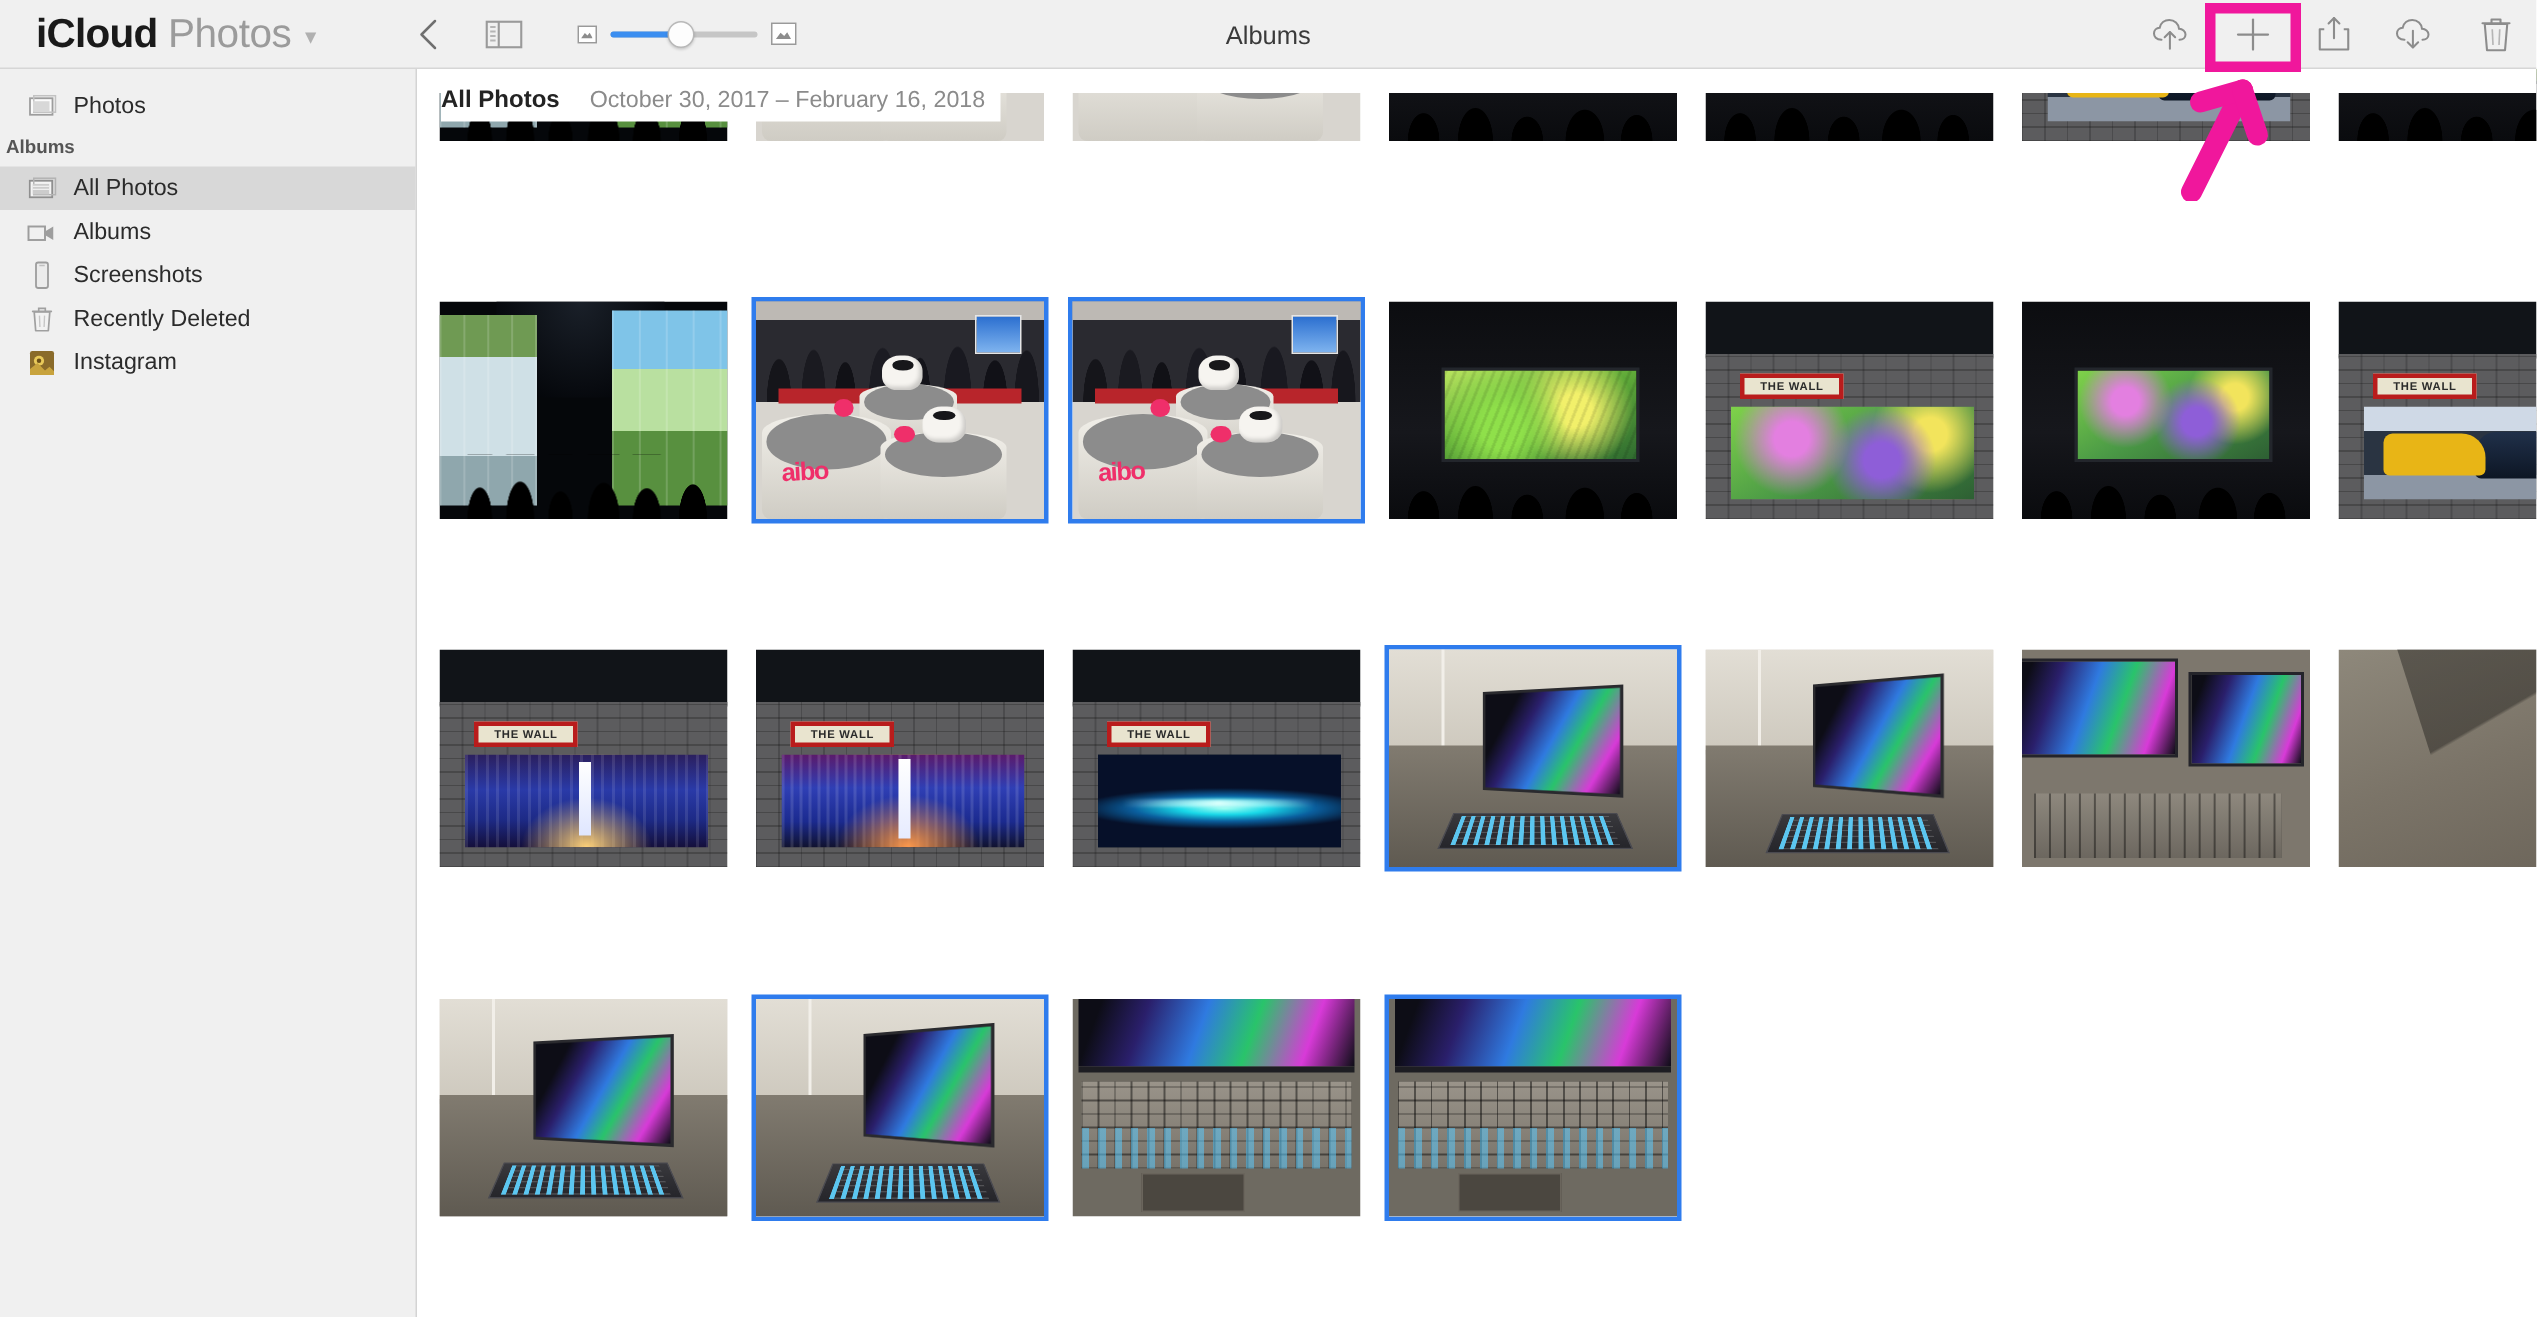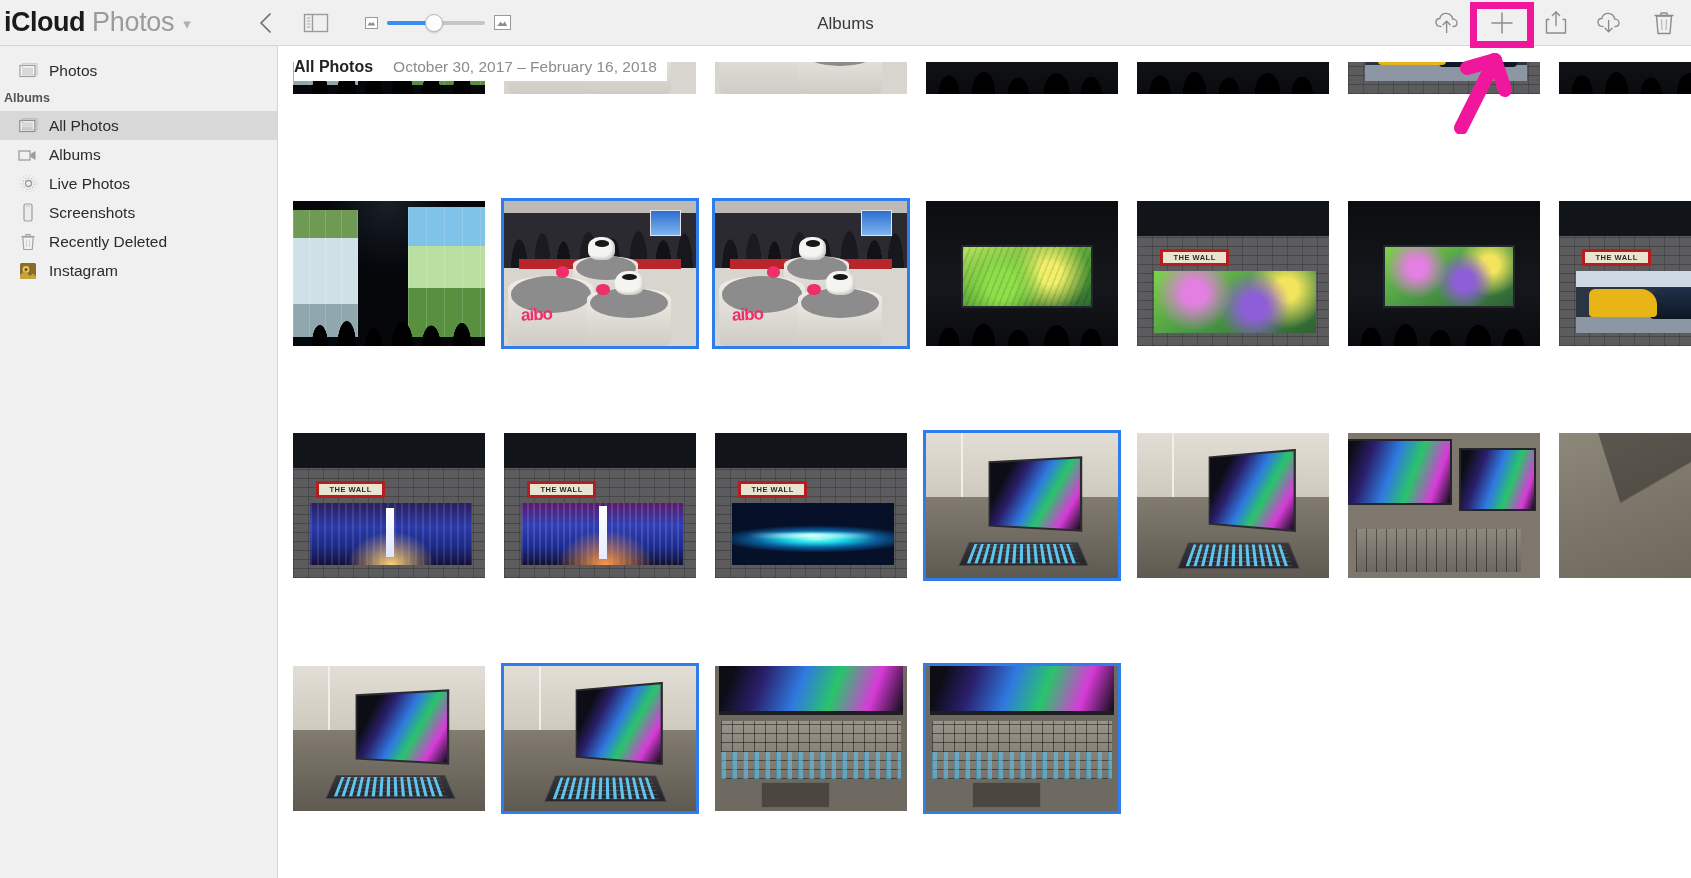--- a/index.html
+++ b/index.html
@@ -13,21 +13,21 @@
 
   
   .topbar {
     position: absolute; top: 0; left: 0;
     width: 1691px; height: 46px;
     background: #f0f0f0;
     border-bottom: 1px solid #d6d6d6;
     display: flex; align-items: center;
     z-index: 40;
   }
-  .brand { display: flex; align-items: baseline; padding-left: 4px; gap: 7px; }
+  .brand { display: flex; align-items: baseline; padding-left: 24px; gap: 7px; }
   .brand-i { font-size: 27px; font-weight: bold; color: #1a1a1a; letter-spacing: -0.5px; }
   .brand-app { font-size: 27px; font-weight: 300; color: #9b9b9b; letter-spacing: -0.3px; }
   .brand-chev { font-size: 15px; color: #b0b0b0; margin-left: 2px; position: relative; top: -2px; }
 
   .tb-btn {
     display: flex; align-items: center; justify-content: center;
     width: 38px; height: 34px; cursor: default;
   }
   .back-btn { margin-left: 56px; }
   .sidebar-toggle-btn { margin-left: 12px; }
@@ -441,30 +441,20 @@
     <div class="side-row">
       <span class="side-ico">
         <svg width="20" height="14" viewBox="0 0 20 14">
           <rect x="1" y="3" width="11" height="9" fill="none" stroke="#9d9d9d" stroke-width="1.3"></rect>
           <path d="M12.5 6 L17.5 3 L17.5 12 L12.5 9 Z" fill="#9d9d9d"></path>
         </svg>
       </span>
       <span class="side-label">Albums</span>
     </div>
 
-    <div class="side-row">
-      <span class="side-ico">
-        <svg width="19" height="19" viewBox="0 0 19 19">
-          <circle cx="9.5" cy="9.5" r="3" fill="none" stroke="#9d9d9d" stroke-width="1.3"></circle>
-          <circle cx="9.5" cy="9.5" r="5.7" fill="none" stroke="#c4c4c4" stroke-width="1.1" stroke-dasharray="1.6 1.6"></circle>
-          <circle cx="9.5" cy="9.5" r="8.3" fill="none" stroke="#d6d6d6" stroke-width="1" stroke-dasharray="1.4 2.2"></circle>
-        </svg>
-      </span>
-      <span class="side-label">Live Photos</span>
-    </div>
 
 
     <div class="side-row">
       <span class="side-ico">
         <svg width="14" height="19" viewBox="0 0 14 19">
           <rect x="3" y="1" width="8" height="17" rx="1.5" fill="#ececec" stroke="#9d9d9d" stroke-width="1.2"></rect>
           <line x1="5.2" y1="3" x2="8.8" y2="3" stroke="#c0c0c0" stroke-width="0.9"></line>
         </svg>
       </span>
       <span class="side-label">Screenshots</span>

